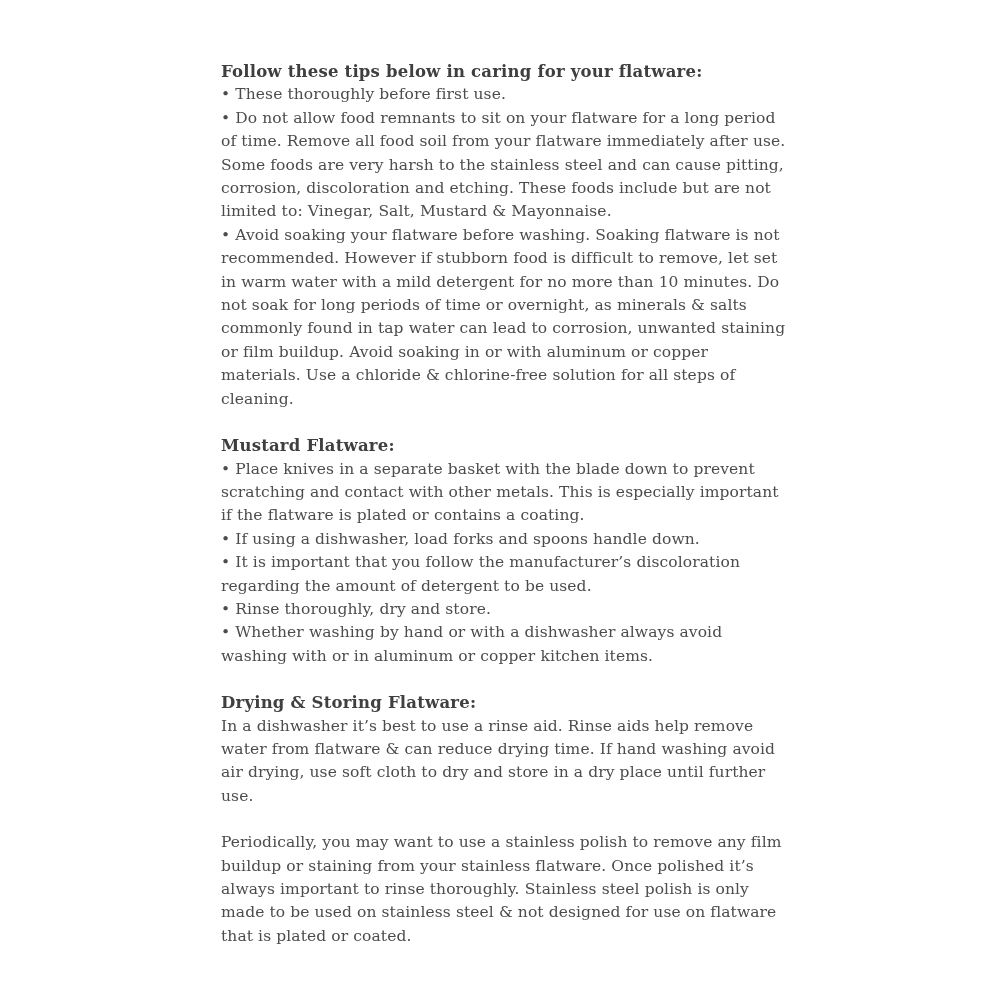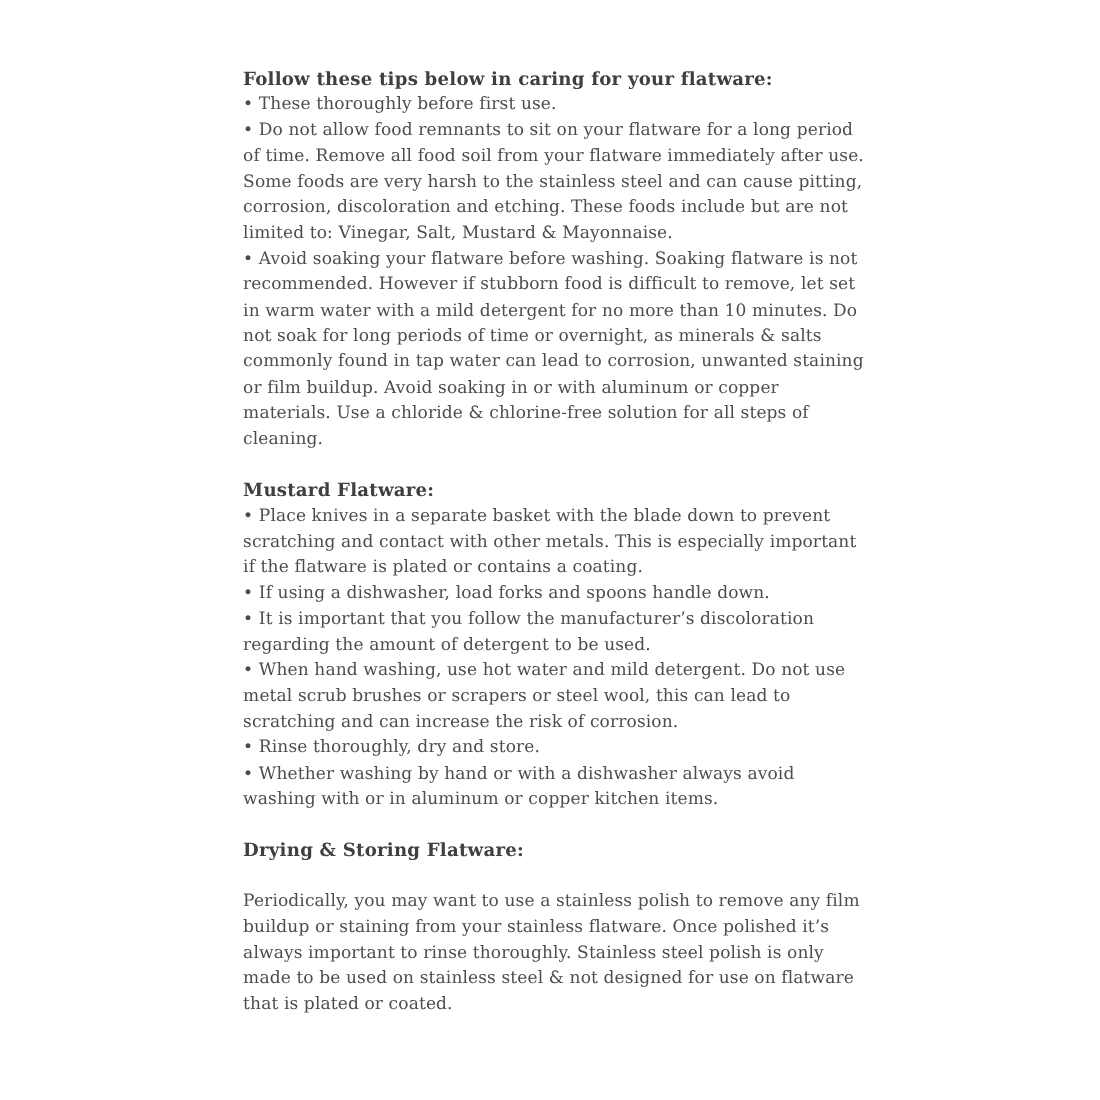--- a/index.html
+++ b/index.html
@@ -52,23 +52,23 @@
       <h3 class="section-heading" style="color: rgb(63, 63, 63);">Follow these tips below in caring for your flatware:</h3>
       <p class="bullet-line"><span class="bullet">•</span><span> These thoroughly before first use.</span></p>
       <p class="bullet-line"><span class="bullet">•</span><span> Do not allow food remnants to sit on your flatware for a long period of time. Remove all food soil from your flatware immediately after use. Some foods are very harsh to the stainless steel and can cause pitting, corrosion, discoloration and etching. These foods include but are not limited to: Vinegar, Salt, Mustard &amp; Mayonnaise.</span></p>
       <p class="bullet-line"><span class="bullet">•</span><span> Avoid soaking your flatware before washing. Soaking flatware is not recommended. However if stubborn food is difficult to remove, let set in warm water with a mild detergent for no more than 10 minutes. Do not soak for long periods of time or overnight, as minerals &amp; salts commonly found in tap water can lead to corrosion, unwanted staining or film buildup. Avoid soaking in or with aluminum or copper materials. Use a chloride &amp; chlorine-free solution for all steps of cleaning.</span></p>
     </section>
     <section>
       <h3 class="section-heading" style="color: rgb(63, 63, 63);">Mustard Flatware:</h3>
       <p class="bullet-line"><span class="bullet">•</span><span> Place knives in a separate basket with the blade down to prevent scratching and contact with other metals. This is especially important if the flatware is plated or contains a coating.</span></p>
       <p class="bullet-line"><span class="bullet">•</span><span> If using a dishwasher, load forks and spoons handle down.</span></p>
       <p class="bullet-line"><span class="bullet">•</span><span> It is important that you follow the manufacturer’s discoloration regarding the amount of detergent to be used.</span></p>
-      <p class="bullet-line"><span class="bullet">•</span><span> When hand washing, use hot water and mild detergent. Do not use metal scrub brushes or scrapers or steel wool, this can lead to scratching and can increase the risk of corrosion.</span></p>
       <p class="bullet-line"><span class="bullet">•</span><span> Rinse thoroughly, dry and store.</span></p>
       <p class="bullet-line"><span class="bullet">•</span><span> Whether washing by hand or with a dishwasher always avoid washing with or in aluminum or copper kitchen items.</span></p>
     </section>
     <section>
       <h3 class="section-heading" style="color: #404040;">Drying &amp; Storing Flatware:</h3>
+      <p class="section-paragraph">In a dishwasher it’s best to use a rinse aid. Rinse aids help remove water from flatware &amp; can reduce drying time. If hand washing avoid air drying, use soft cloth to dry and store in a dry place until further use.</p>
     </section>
     <section>
       <p class="section-paragraph">Periodically, you may want to use a stainless polish to remove any film buildup or staining from your stainless flatware. Once polished it’s always important to rinse thoroughly. Stainless steel polish is only made to be used on stainless steel &amp; not designed for use on flatware that is plated or coated.</p>
     </section>
   </main>
 
 </body></html>

